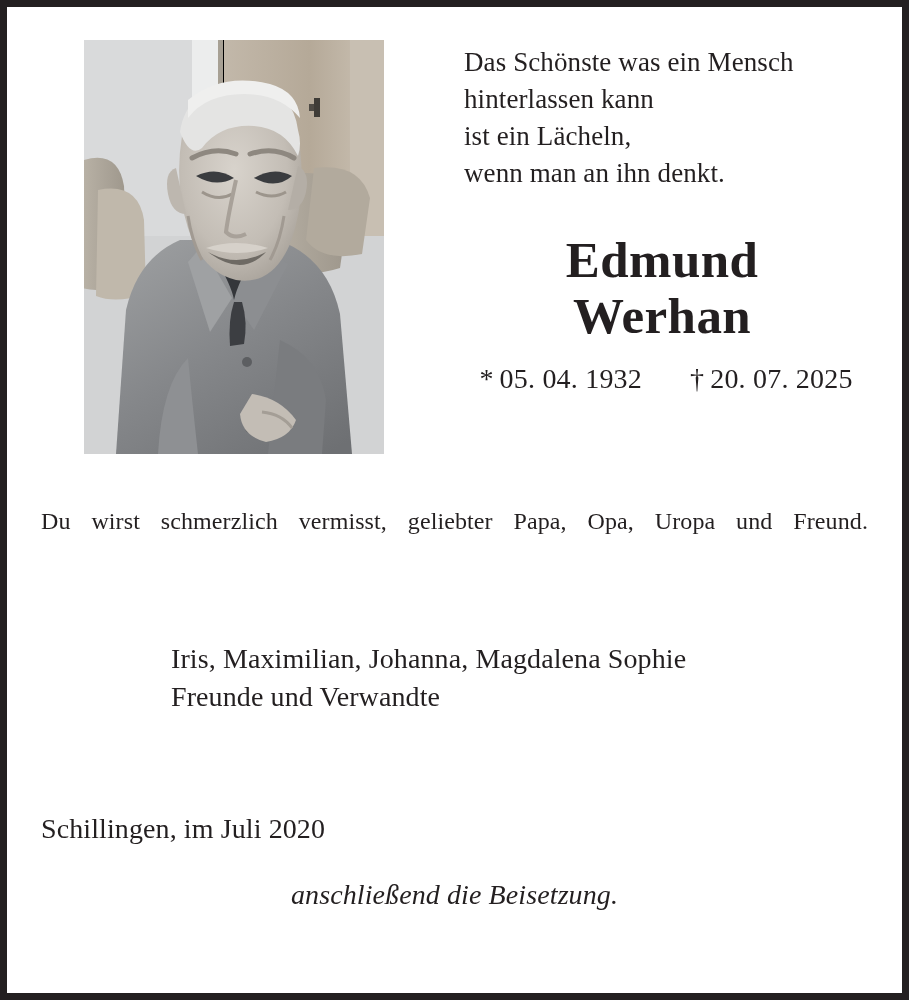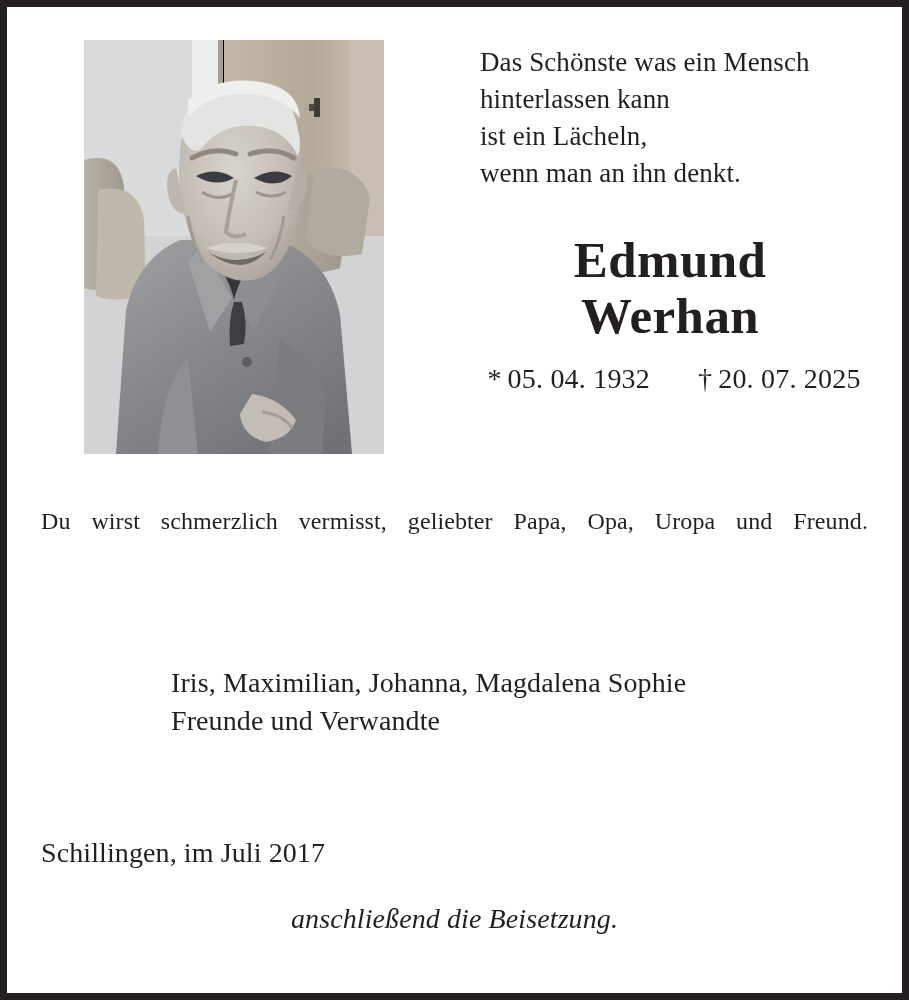--- a/index.html
+++ b/index.html
@@ -29,21 +29,21 @@
     box-sizing: border-box;
     width: 100%;
     height: 100%;
     padding: 33px 34px 0 34px;
   }
 
   
   .top-block {
     display: flex;
     align-items: flex-start;
-    gap: 16px;
+    gap: 0;
     padding-left: 43px;
   }
 
   .photo-wrap {
     flex: 0 0 300px;
     width: 300px;
     height: 414px;
     overflow: hidden;
     background: #b9bbbd;
     position: relative;
@@ -98,21 +98,21 @@
     text-justify: inter-word;
     letter-spacing: 0.1px;
   }
   .para-justified.last-line-left::after {
     content: "";
     display: inline-block;
     width: 100%;
   }
 
   .survivors {
-    margin-top: 86px;
+    margin-top: 62px;
     padding-left: 130px;
     font-size: 28px;
     line-height: 38px;
     letter-spacing: 0.1px;
   }
 
   .place-line {
     margin-top: 96px;
     font-size: 28px;
     line-height: 34px;
@@ -234,21 +234,21 @@
     <div class="body-area">
 
       <div class="para-justified last-line-left">Du wirst schmerzlich vermisst, geliebter Papa, Opa, Uropa und Freund.</div>
 
       <div class="survivors">
         <div>Iris, Maximilian, Johanna, Magdalena Sophie</div>
         <div>Freunde und Verwandte</div>
       </div>
 
       <div class="place-line">
-        <span class="place-name">Schillingen</span><span>, im Juli 2017</span>
+        <span class="place-name">Schillingen</span><span>, im Juli 2020</span>
       </div>
 
       <div class="funeral">
         <span class="tail">anschließend die Beisetzung.</span>
       </div>
 
     </div>
   </div>
 </div>
 

